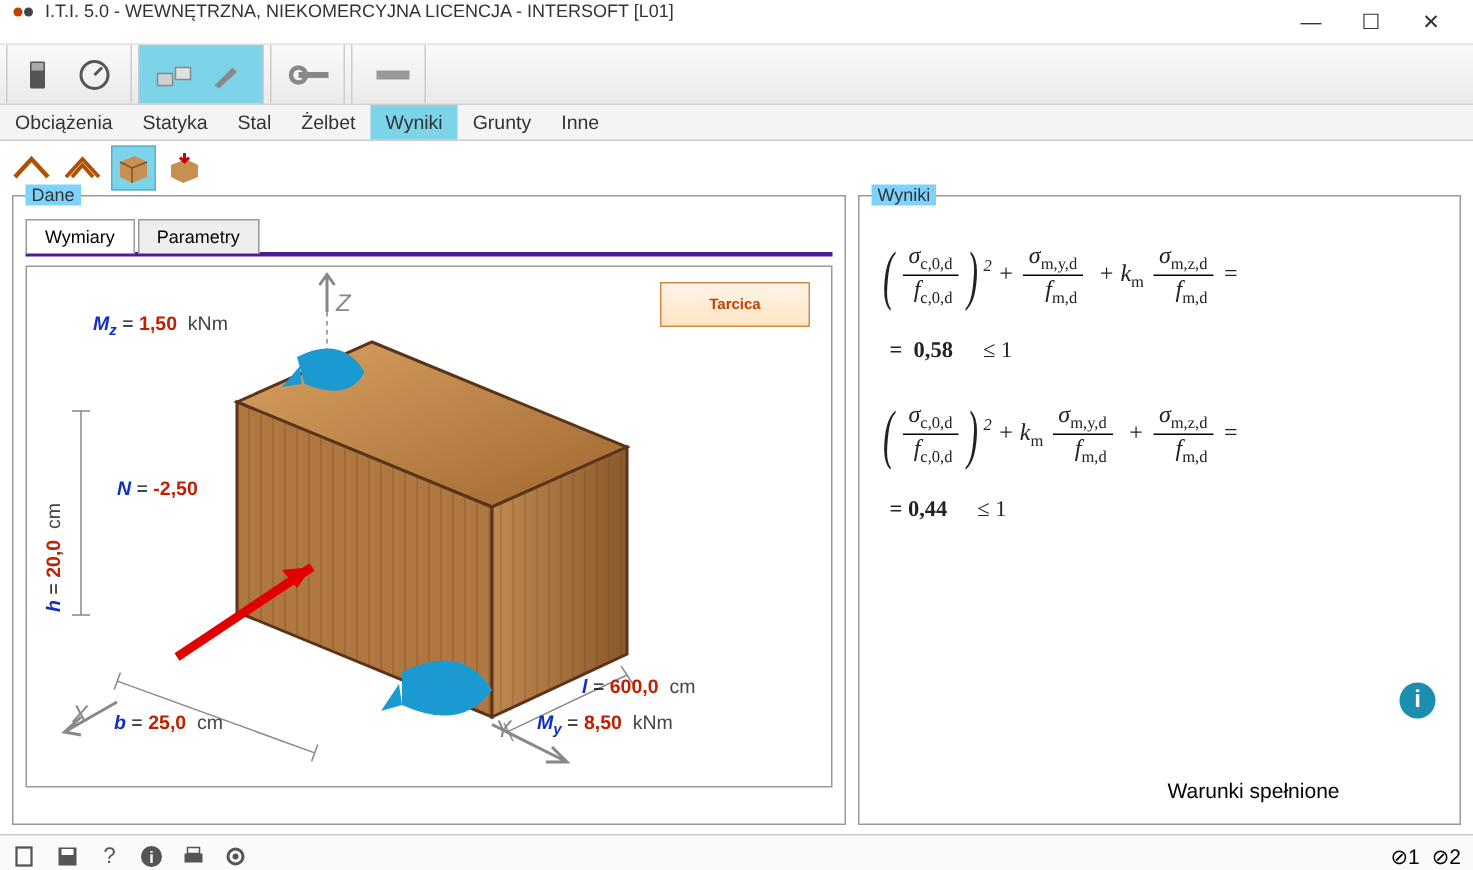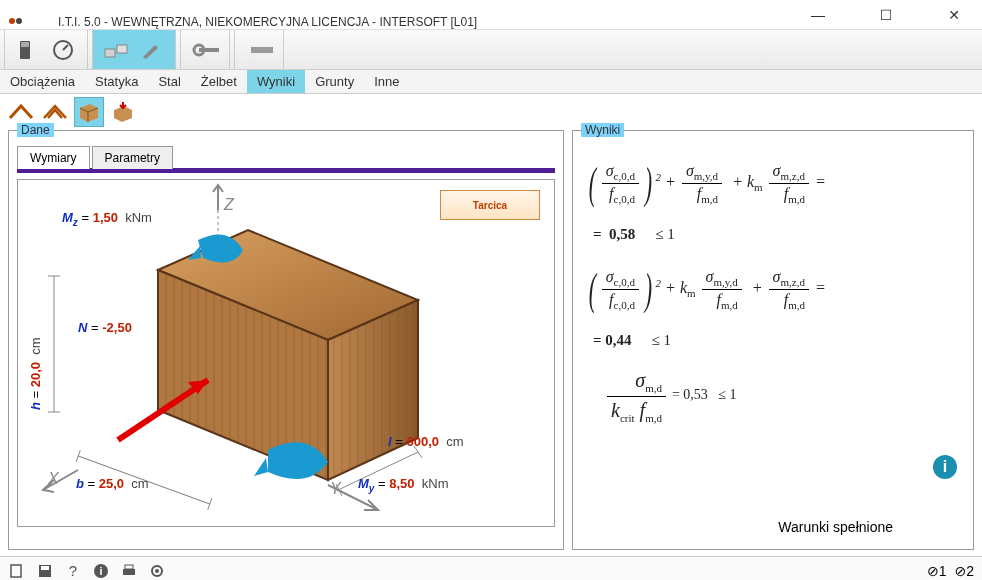--- a/index.html
+++ b/index.html
@@ -1,17 +1,17 @@
 <!DOCTYPE html>
 <html><head>
 <meta charset="utf-8">
 <style>
 * { box-sizing: border-box; margin: 0; padding: 0; }
 body { font-family: Arial, sans-serif; font-size: 12px; background: #fff; width: 982px; height: 580px; overflow: hidden; }
-.titlebar { height: 30px; display: flex; align-items: flex-end; padding: 0 8px; background: #fff; border-bottom: 1px solid #e0e0e0; gap: 28px; }
+.titlebar { height: 30px; display: flex; align-items: flex-start; padding: 0 8px; background: #fff; border-bottom: 1px solid #e0e0e0; }
 .titlebar .icon { width: 16px; height: 16px; margin-right: 6px; }
 .titlebar .title { flex: 1; font-size: 12px; color: #333; }
 .titlebar .winbtn { width: 40px; height: 28px; display: flex; align-items: center; justify-content: center; color: #333; font-size: 14px; }
 
 .toolbar-row { height: 40px; background: linear-gradient(#fafafa,#eaeaea); display: flex; align-items: stretch; gap: 4px; padding: 0 4px; border-bottom: 1px solid #d0d0d0; }
 .tool-group { display: flex; align-items: center; padding: 2px 10px; border-left: 1px solid #ccc; border-right: 1px solid #ccc; gap: 6px; }
 .tool-group.active { background: #7dd3e8; }
 .tool-icon { width: 28px; height: 28px; display: flex; align-items: center; justify-content: center; color: #555; }
 
 .tabs-row { height: 24px; background: #f4f4f4; display: flex; align-items: center; border-bottom: 1px solid #ccc; }
@@ -21,21 +21,21 @@
 .subtoolbar { height: 36px; display: flex; align-items: center; padding: 2px 6px; gap: 4px; background: #fff; }
 .sub-icon { width: 30px; height: 30px; display: flex; align-items: center; justify-content: center; border: 1px solid transparent; }
 .sub-icon.active { background: #7dd3e8; border: 1px solid #5ab0c8; }
 
 .content { display: flex; gap: 8px; padding: 0 8px; height: 426px; }
 .panel { border: 1px solid #999; position: relative; }
 .panel-label { position: absolute; top: -8px; left: 8px; background: #7dd3fc; padding: 0 4px; font-size: 12px; color: #333; }
 .dane { width: 556px; height: 420px; }
 .wyniki { flex: 1; height: 420px; }
 
-.inner-tabs { margin: 14px 8px 0 8px; display: flex; border-bottom: 5px solid #4c1d95; }
+.inner-tabs { margin: 14px 8px 0 8px; display: flex; border-bottom: 3px solid #4c1d95; }
 .inner-tab { padding: 4px 12px; border: 1px solid #999; border-bottom: none; background: #eee; font-size: 12px; margin-right: 2px; position: relative; top: 1px; }
 .inner-tab.active { background: #fff; }
 
 .diagram-area { margin: 6px 8px 8px 8px; border: 1px solid #999; height: 348px; position: relative; background: #fff; }
 
 .tarcica-btn { position: absolute; top: 10px; right: 14px; width: 100px; height: 30px; background: linear-gradient(#fff4e8,#ffe4c4); border: 1px solid #cc8844; color: #c04000; font-weight: bold; font-size: 10px; display: flex; align-items: center; justify-content: center; }
 
 .wyniki-body { padding: 16px 12px; font-family: 'Times New Roman', serif; font-size: 16px; color: #222; }
 
 .formula { margin: 8px 0 14px 0; line-height: 1.3; font-style: italic; }
@@ -223,21 +223,21 @@
       </div>
       <div class="dim-label" style="left:60px; top:140px;">
         <span class="dim-var">N</span> <span>=</span> <span class="dim-val">-2,50</span>
       </div>
       <div class="dim-label" style="left:10px; top:230px; transform:rotate(-90deg); transform-origin:left top;">
         <span class="dim-var">h</span> <span>=</span> <span class="dim-val">20,0</span>&nbsp;&nbsp;<span class="dim-unit">cm</span>
       </div>
       <div class="dim-label" style="left:58px; top:296px;">
         <span class="dim-var">b</span> <span>=</span> <span class="dim-val">25,0</span>&nbsp;&nbsp;<span class="dim-unit">cm</span>
       </div>
-      <div class="dim-label" style="left:370px; top:254px;">
+      <div class="dim-label" style="left:370px; top:272px;">
         <span class="dim-var">l</span> <span>=</span> <span class="dim-val">600,0</span>&nbsp;&nbsp;<span class="dim-unit">cm</span>
       </div>
       <div class="dim-label" style="left:340px; top:296px;">
         <span class="dim-var">M</span><span class="dim-var" style="font-size:10px;vertical-align:sub">y</span>
         <span>=</span> <span class="dim-val">8,50</span>&nbsp;&nbsp;<span class="dim-unit">kNm</span>
       </div>
 
       <div class="axis-label" style="left:206px; top:16px;">Z</div>
       <div class="axis-label" style="left:30px; top:290px;">X</div>
       <div class="axis-label" style="left:312px; top:300px;">Y</div>
@@ -285,27 +285,20 @@
         <span class="frac">
           <span class="num"><i>σ</i><span class="sub">m,z,d</span></span>
           <span class="den"><i>f</i><span class="sub">m,d</span></span>
         </span>
         <span>=</span>
       </div>
       <div class="result-line">
         = <span>0,44</span><span class="ge">≤ 1</span>
       </div>
 
-      <div class="formula" style="margin-left:20px;">
-        <span class="frac" style="font-size:20px;">
-          <span class="num"><i>σ</i><span class="sub">m,d</span></span>
-          <span class="den"><span>k</span><span class="sub">crit</span>&nbsp;<i>f</i><span class="sub">m,d</span></span>
-        </span>
-        <span style="font-size:14px;font-style:normal;"> <span>=</span> <span>0,53</span>&nbsp;&nbsp;&nbsp;<span>≤ 1</span></span>
-      </div>
     </div>
 
     <div class="info-icon">i</div>
     <div class="conditions">Warunki spełnione</div>
   </div>
 </div>
 
 <div class="statusbar">
   <span class="sicon">
       <svg width="16" height="16">

